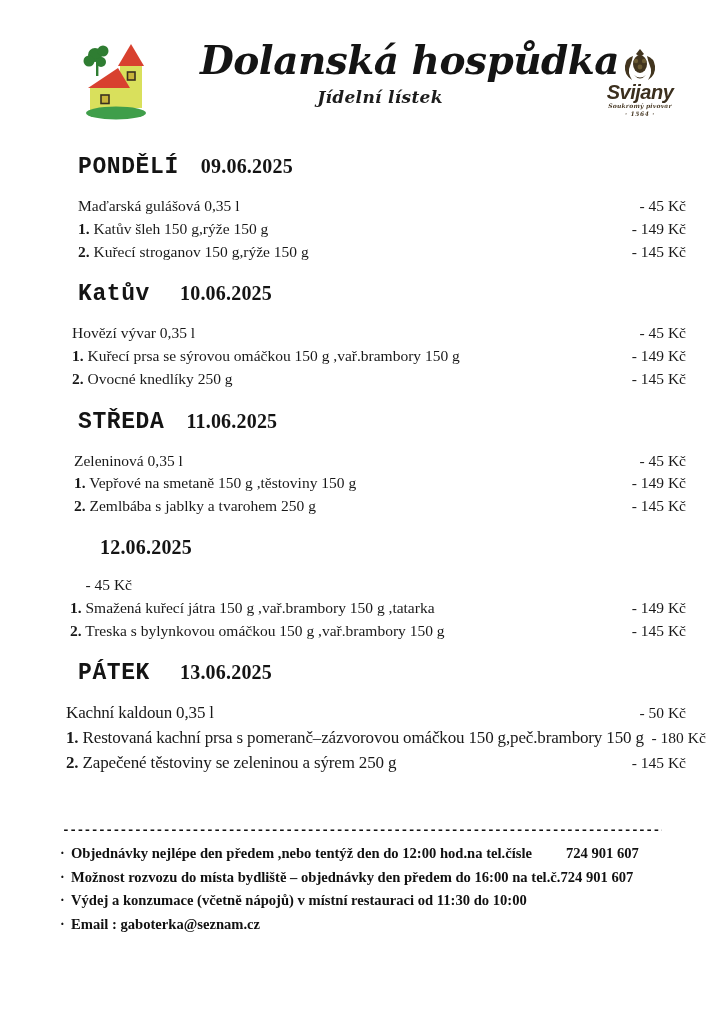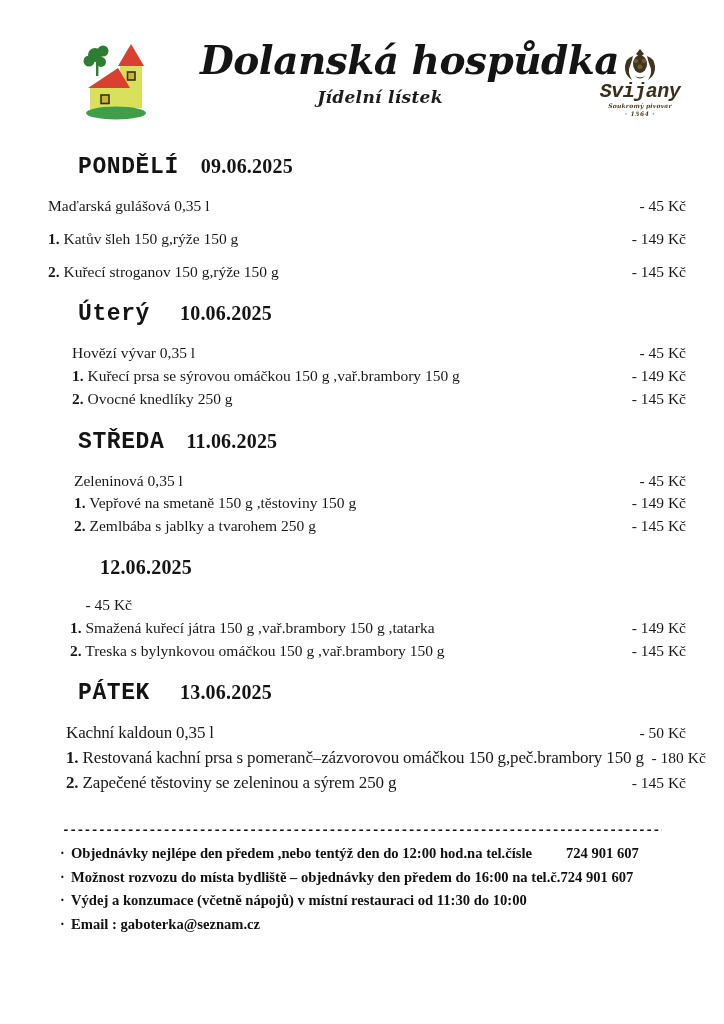--- a/index.html
+++ b/index.html
@@ -70,21 +70,21 @@
   .logo-svijany {
     position: absolute;
     left: 588px;
     top: 48px;
     width: 104px;
     height: 80px;
     text-align: center;
   }
   .svijany-crest { display: block; margin: 0 auto; }
   .svijany-word {
-    font-family: Liberation Mono, monospace;
+    font-family: Liberation Sans, sans-serif;
     font-style: italic;
     font-weight: 700;
     font-size: 20px;
     line-height: 1;
     color: #3b2f1e;
     letter-spacing: -0.5px;
     margin-top: -2px;
   }
   .svijany-tag {
     font-family: "DejaVu Serif", "Liberation Serif", serif;
@@ -157,21 +157,21 @@
   .row .price {
     font-family: "Liberation Serif", "DejaVu Serif", serif;
     font-size: 15.5px;
     color: #191919;
     white-space: nowrap;
     text-align: right;
     min-width: 62px;
   }
 
   
-  .indent-a .row { padding-left: 48px; margin-top: 10px; }
+  .indent-a .row { padding-left: 78px; }
   .indent-b .row { padding-left: 72px; }
   .indent-c .row { padding-left: 74px; }
   .indent-d .row { padding-left: 70px; }
   .indent-e .row { padding-left: 66px; }
 
   .row.soup .desc { padding-left: 0; }
 
   
   .tight .desc { letter-spacing: -0.15px; font-size: 17px; }
 
@@ -294,21 +294,21 @@
         </div>
         <div class="row">
           <span class="desc"><span class="num">2.</span> <span>Kuřecí stroganov  150 g,rýže  150 g</span></span>
           <span class="price">- 145 Kč</span>
         </div>
       </div>
     </div>
 
     <div class="day">
       <div class="day-head">
-        <span class="day-name">Úterý</span>
+        <span class="day-name">Katův</span>
         <span class="day-date wide">10.06.2025</span>
       </div>
       <div class="items indent-b">
         <div class="row soup">
           <span class="desc">Hovězí vývar   0,35 l</span>
           <span class="price">-  45 Kč</span>
         </div>
         <div class="row">
           <span class="desc"><span class="num">1.</span> <span>Kuřecí prsa se sýrovou omáčkou  150 g ,vař.brambory  150 g</span></span>
           <span class="price">- 149 Kč</span>

